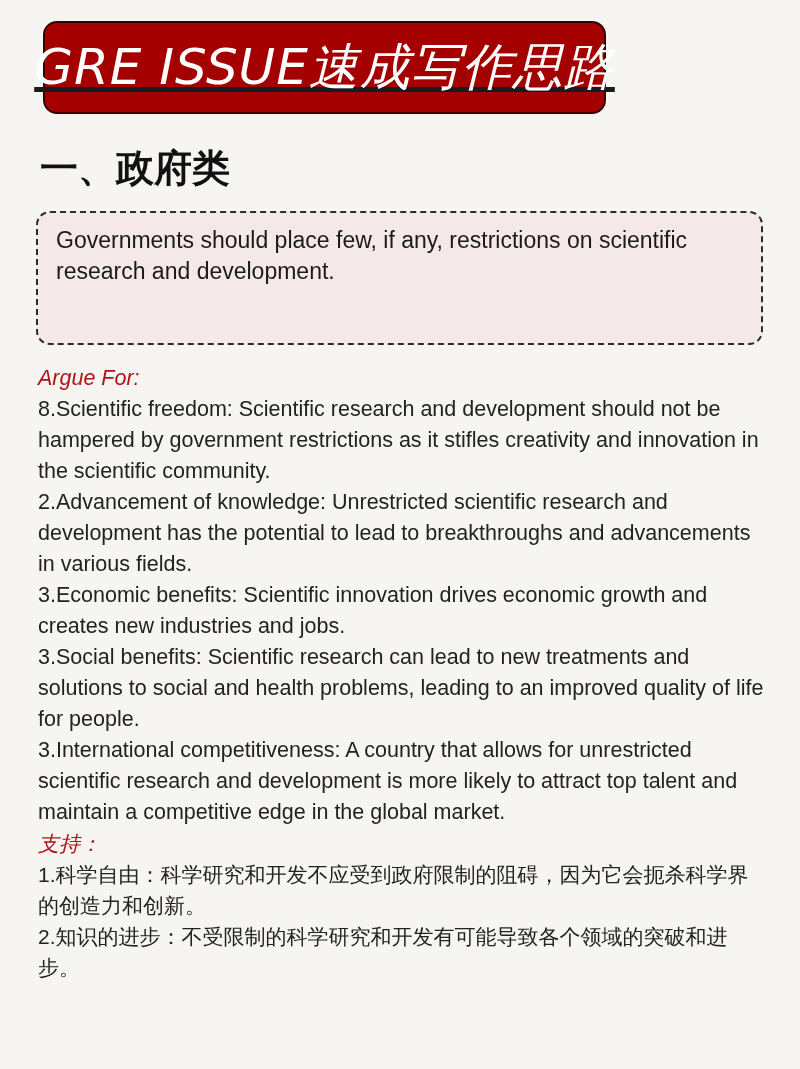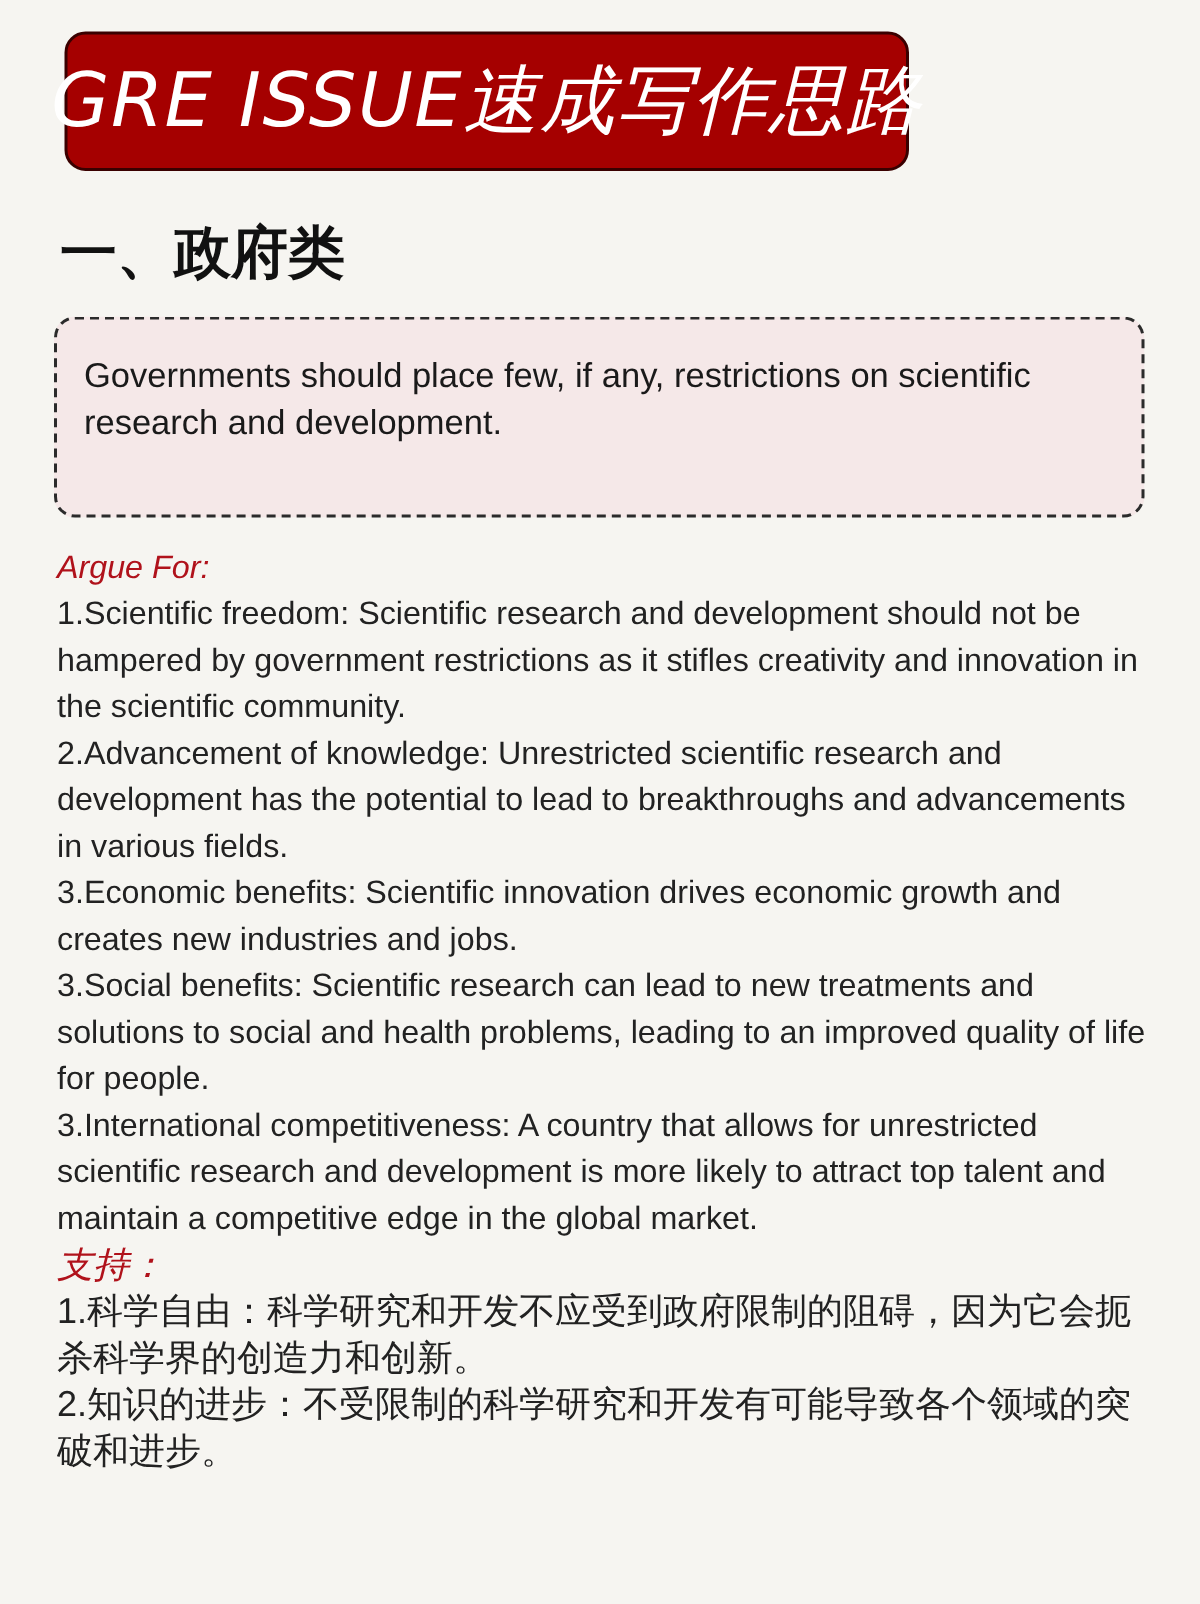--- a/index.html
+++ b/index.html
@@ -21,20 +21,21 @@
     top: 21px;
     width: 563px;
     height: 93px;
     background: #a50000;
     border: 2px solid #3a0000;
     border-radius: 14px;
     box-sizing: border-box;
     display: flex;
     align-items: center;
     justify-content: center;
+    text-decoration: underline;
   }
   .title-text {
     color: #ffffff;
     font-family: "DejaVu Sans", sans-serif;
     font-size: 50px;
     font-style: italic;
     letter-spacing: 1px;
     white-space: nowrap;
   }
   .section-heading {
@@ -62,60 +63,60 @@
   .topic-label {
     font-size: 30px;
     font-style: italic;
     color: #111;
     margin-top: 0px;
     line-height: 38px;
   }
   .topic-statement {
     font-size: 23px;
     line-height: 31px;
-    margin-top: 12px;
+    margin-top: 2px;
     color: #1a1a1a;
   }
   .content {
     position: absolute;
     left: 38px;
     top: 363px;
     width: 730px;
     font-size: 21.5px;
     line-height: 31px;
     color: #222;
   }
   .label-red {
     color: #b0121b;
     font-style: italic;
   }
   .para {
     margin: 0;
   }
   .cn {
-    font-size: 24px;
+    font-size: 21px;
     line-height: 31px;
   }
 </style>
 </head>
 <body>
 
 <div class="title-banner">
   <span class="title-text">GRE  ISSUE速成写作思路</span>
 </div>
 
 <div class="section-heading">一、政府类</div>
 
 <div class="topic-box">
   <div class="topic-statement">Governments should place few, if any, restrictions on scientific research and development.</div>
 </div>
 
 <div class="content">
   <div class="label-red">Argue For:</div>
-  <p class="para">1.Scientific freedom: Scientific research and development should not be hampered by government restrictions as it stifles creativity and innovation in the scientific community.</p>
+  <p class="para">8.Scientific freedom: Scientific research and development should not be hampered by government restrictions as it stifles creativity and innovation in the scientific community.</p>
   <p class="para">2.Advancement of knowledge: Unrestricted scientific research and development has the potential to lead to breakthroughs and advancements in various fields.</p>
   <p class="para">3.Economic benefits: Scientific innovation drives economic growth and creates new industries and jobs.</p>
   <p class="para">3.Social benefits: Scientific research can lead to new treatments and solutions to social and health problems, leading to an improved quality of life for people.</p>
   <p class="para">3.International competitiveness: A country that allows for unrestricted scientific research and development is more likely to attract top talent and maintain a competitive edge in the global market.</p>
   <div class="label-red cn">支持：</div>
   <p class="para cn">1.科学自由：科学研究和开发不应受到政府限制的阻碍，因为它会扼杀科学界的创造力和创新。</p>
   <p class="para cn">2.知识的进步：不受限制的科学研究和开发有可能导致各个领域的突破和进步。</p>
 </div>
 
 </body></html>

